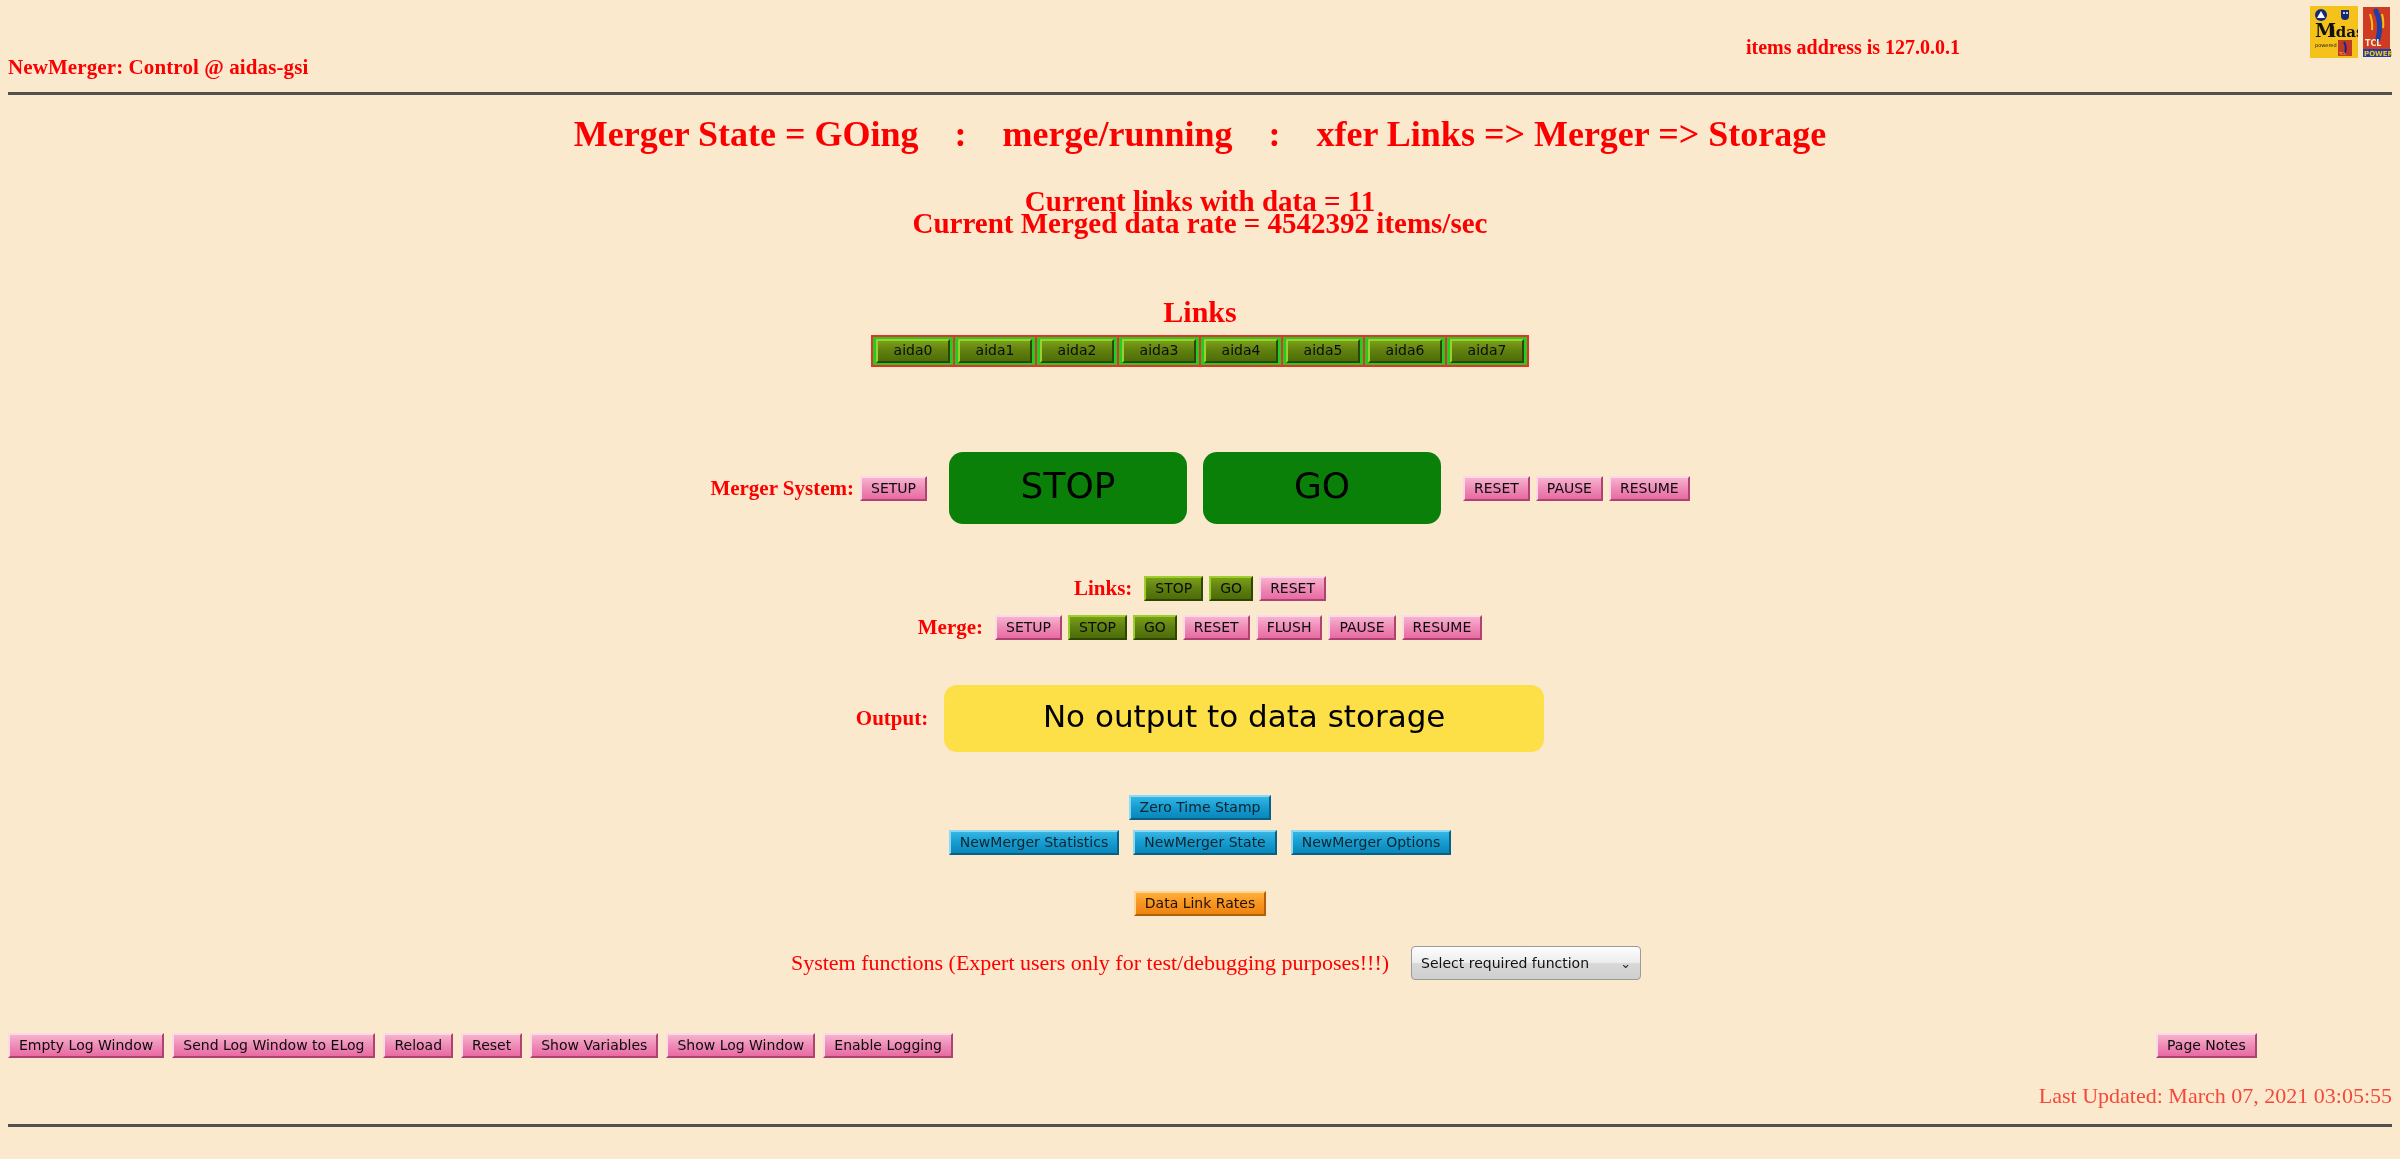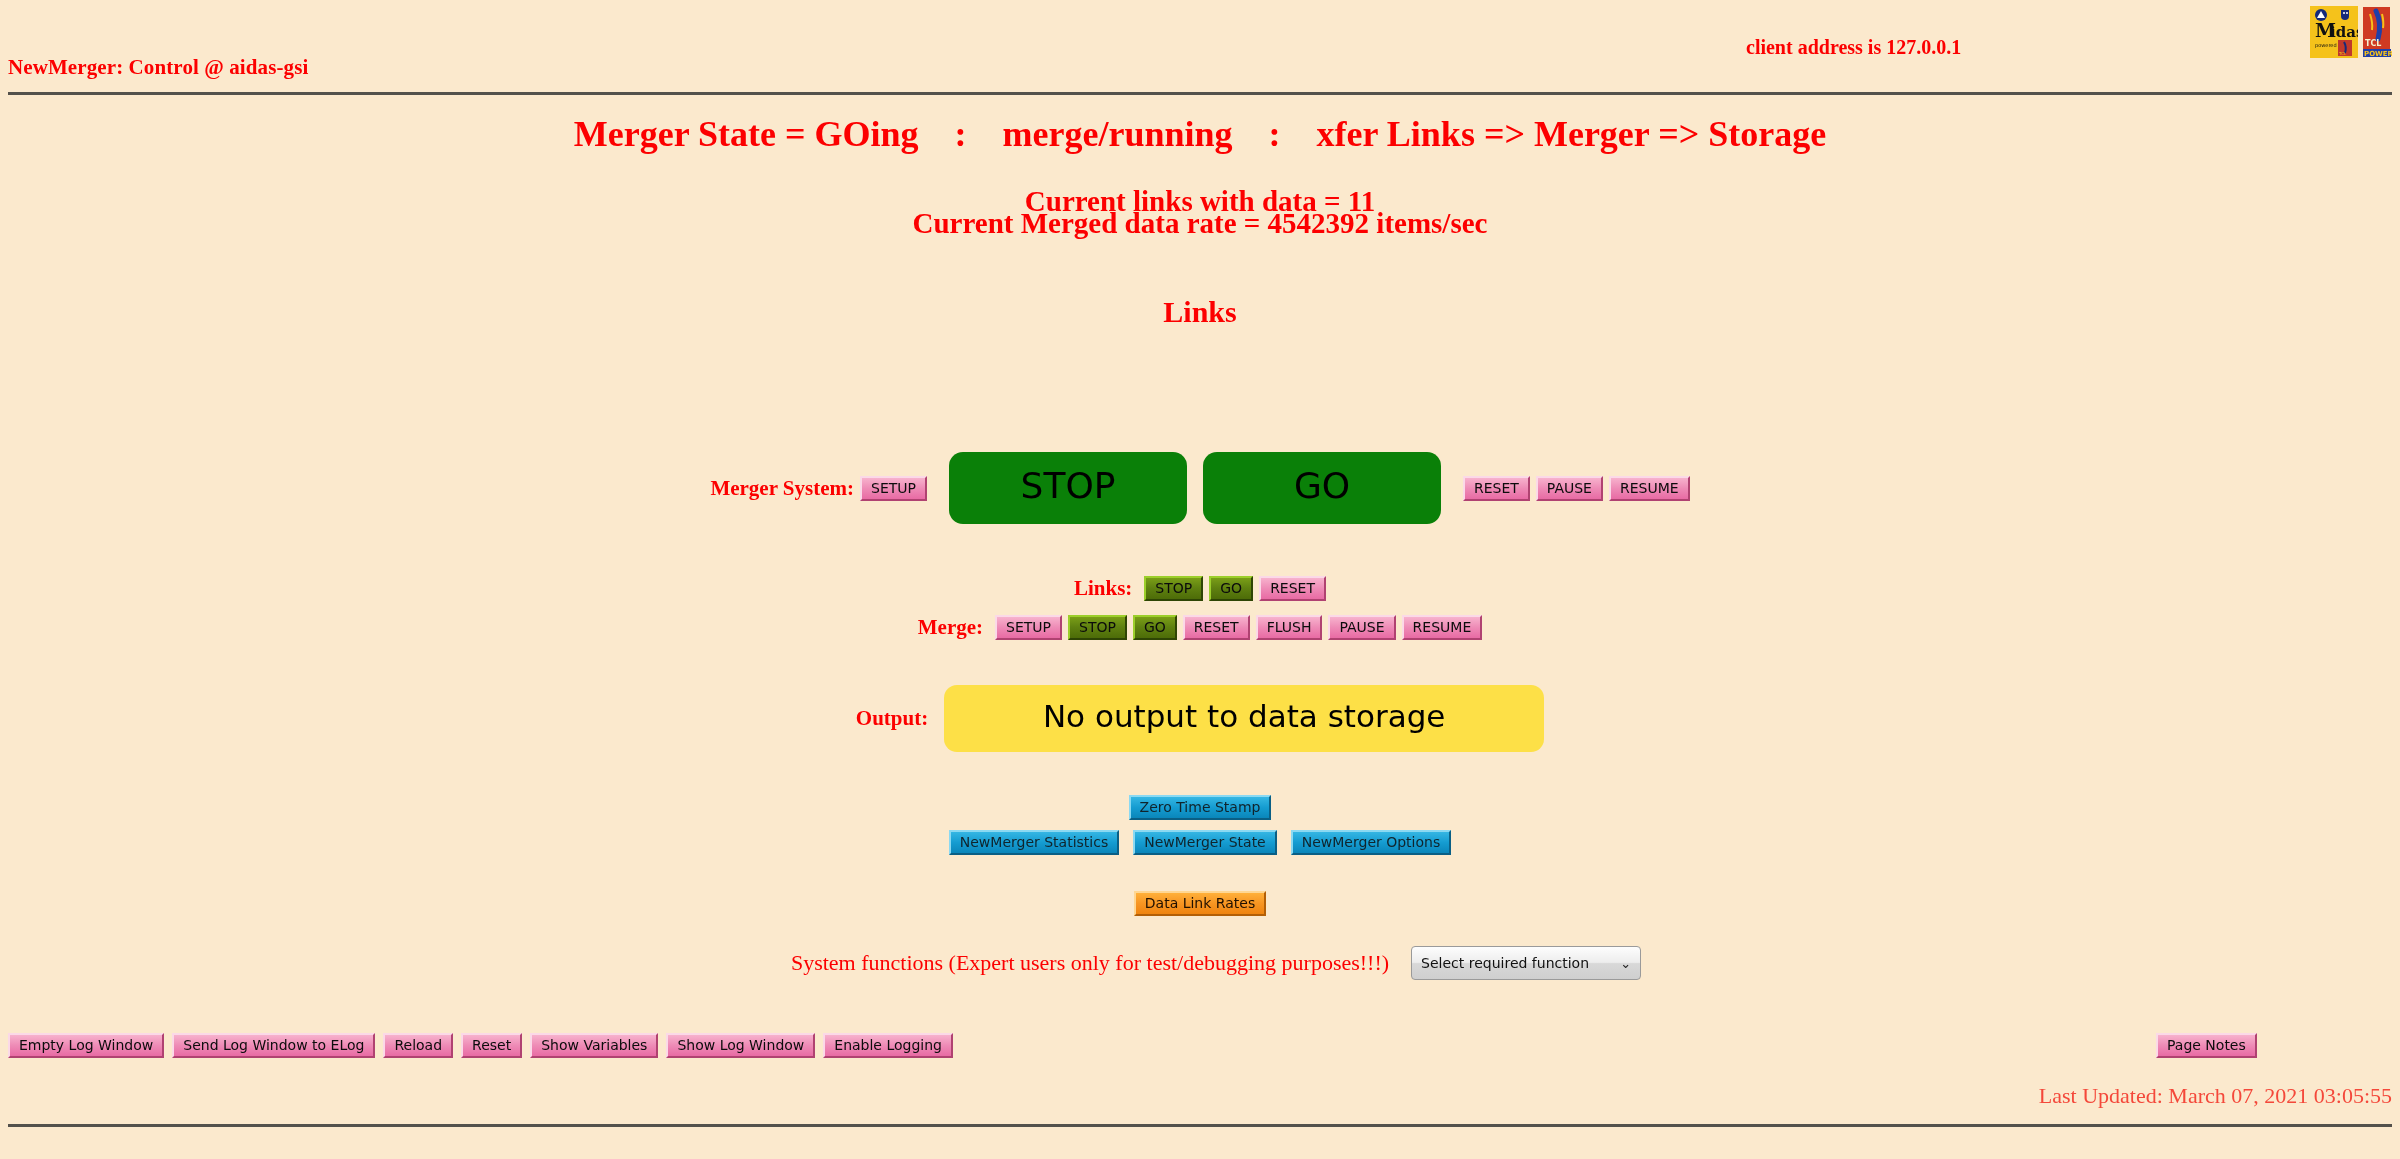--- a/index.html
+++ b/index.html
@@ -302,21 +302,21 @@
     color: #f4483a;
   }
   .gap6 { width: 6px; display:inline-block; }
 </style>
 </head>
 <body>
 
 <div id="page">
 
   <div class="hdr-title">NewMerger: Control @ aidas-gsi</div>
-  <div class="hdr-client">client address is 127.0.0.1</div>
+  <div class="hdr-client">items address is 127.0.0.1</div>
 
   <div class="logos">
     <svg class="logo-midas" width="48" height="52" viewBox="0 0 48 52">
       <rect x="0" y="0" width="48" height="52" fill="#f5c21b"></rect>
       <circle cx="11" cy="9" r="6" fill="#14297a"></circle>
       <polygon points="11,5 15,12 7,12" fill="#ffffff"></polygon>
       <path d="M31 4 h8 v6 a4 4 0 0 1 -8 0 z" fill="#14297a"></path>
       <circle cx="34" cy="7" r="1" fill="#ffffff"></circle>
         <circle cx="37" cy="7" r="1" fill="#ffffff"></circle>
       <text x="5" y="31" font-family="DejaVu Serif, serif" font-size="19" font-weight="bold" fill="#111">M</text>
@@ -340,20 +340,30 @@
   <hr class="rule" id="rule-top">
 
   <div class="h-state">Merger State = GOing    :    merge/running    :    xfer Links =&gt; Merger =&gt; Storage</div>
   <div class="h-links-count">Current links with data = 11</div>
   <div class="h-rate">Current Merged data rate = 4542392 items/sec</div>
 
   <div class="h-linkslabel">Links</div>
   <div class="links-table-wrap">
     <table class="links-table" id="links-table">
         <tbody>
+          <tr>
+            <td class="cell-on"><span class="link-btn on">aida0</span></td>
+            <td class="cell-on"><span class="link-btn on">aida1</span></td>
+            <td class="cell-on"><span class="link-btn on">aida2</span></td>
+            <td class="cell-on"><span class="link-btn on">aida3</span></td>
+            <td class="cell-on"><span class="link-btn on">aida4</span></td>
+            <td class="cell-on"><span class="link-btn on">aida5</span></td>
+            <td class="cell-on"><span class="link-btn on">aida6</span></td>
+            <td class="cell-on"><span class="link-btn on">aida7</span></td>
+          </tr>
         </tbody>
       </table>
   </div>
 
   <div class="row-mergersystem">
     <span class="lbl-red-serif">Merger System:</span>
     <span class="gap6"></span>
     <span class="btn btn-pink">SETUP</span>
     <span style="width:22px;display:inline-block"></span>
     <span class="bigbtn" id="merger-stop-button">STOP</span>

